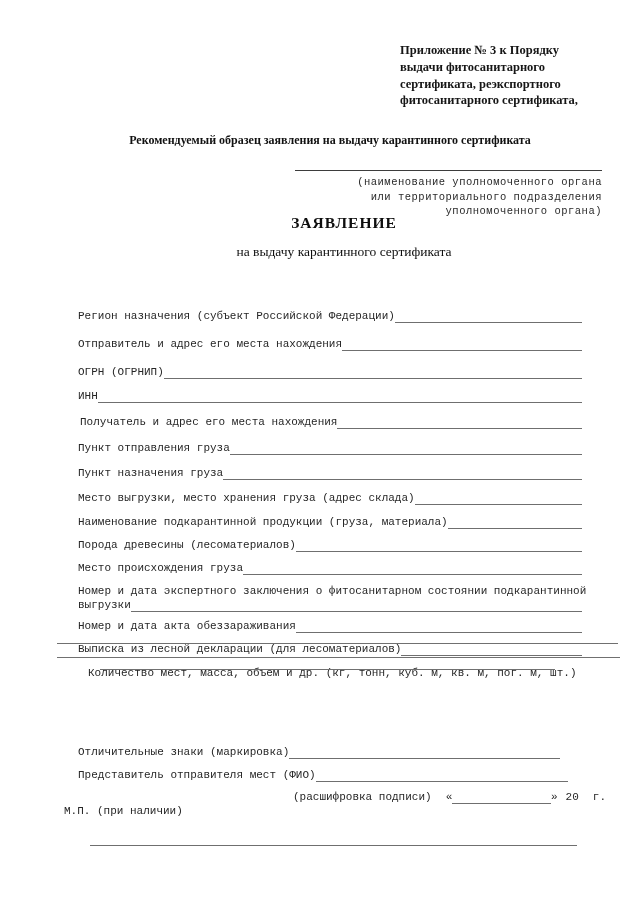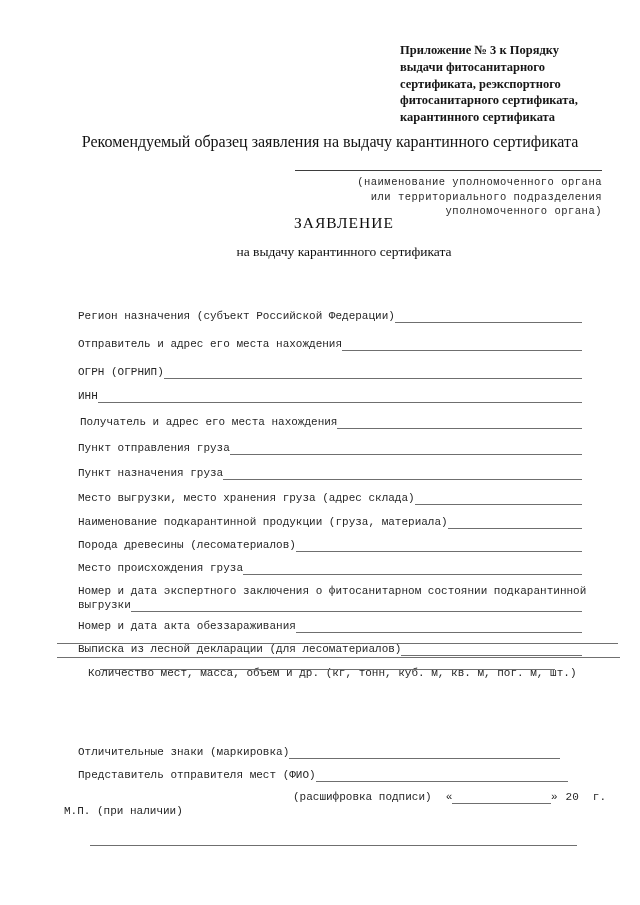--- a/index.html
+++ b/index.html
@@ -14,36 +14,36 @@
   }
   .corner-note{
     position:absolute;left:400px;top:42px;width:190px;
     font-family:"Liberation Serif", serif;
     font-size:12.5px;line-height:16.8px;color:#161616;font-weight:bold;
   }
   .rec-line{
     position:absolute;top:133px;left:32px;right:12px;
     text-align:center;
     font-family:"Liberation Serif", serif;
-    font-weight:normal;font-size:16px;color:#111;
+    font-weight:bold;font-size:12px;color:#111;
   }
   .auth-rule{
     position:absolute;top:170px;left:295px;right:38px;
     border-top:1.4px solid #3d3d3d;height:0;
   }
   .auth-caption{
     position:absolute;top:175px;right:38px;width:330px;
     text-align:right;
     font-size:10.5px;line-height:14.6px;letter-spacing:0.5px;color:#2a2a2a;
   }
   .title{
     position:absolute;top:214px;left:58px;right:10px;
     text-align:center;
     font-family:"Liberation Serif", serif;
-    font-weight:normal;font-size:15.5px;letter-spacing:1px;color:#0e0e0e;
+    font-weight:bold;font-size:15.5px;letter-spacing:1px;color:#0e0e0e;
   }
   .title-sub{
     position:absolute;top:244px;left:58px;right:10px;
     text-align:center;
     font-family:"Liberation Serif", serif;
     font-weight:normal;font-size:13.5px;color:#0e0e0e;
   }
   .frow{
     position:absolute;left:78px;right:58px;height:15px;
     display:flex;align-items:flex-end;
@@ -61,21 +61,20 @@
 </head>
 <body>
 
 <div class="page">
 
   <div class="corner-note">
     <div>Приложение № 3 к Порядку</div>
     <div>выдачи фитосанитарного</div>
     <div>сертификата, реэкспортного</div>
     <div>фитосанитарного сертификата,</div>
-    <div>карантинного сертификата</div>
   </div>
 
   <div class="rec-line">Рекомендуемый образец заявления на выдачу карантинного сертификата</div>
 
   <div class="auth-rule"></div>
   <div class="auth-caption">
     <div>(наименование уполномоченного органа</div>
     <div>или территориального подразделения</div>
     <div>уполномоченного органа)</div>
   </div>

